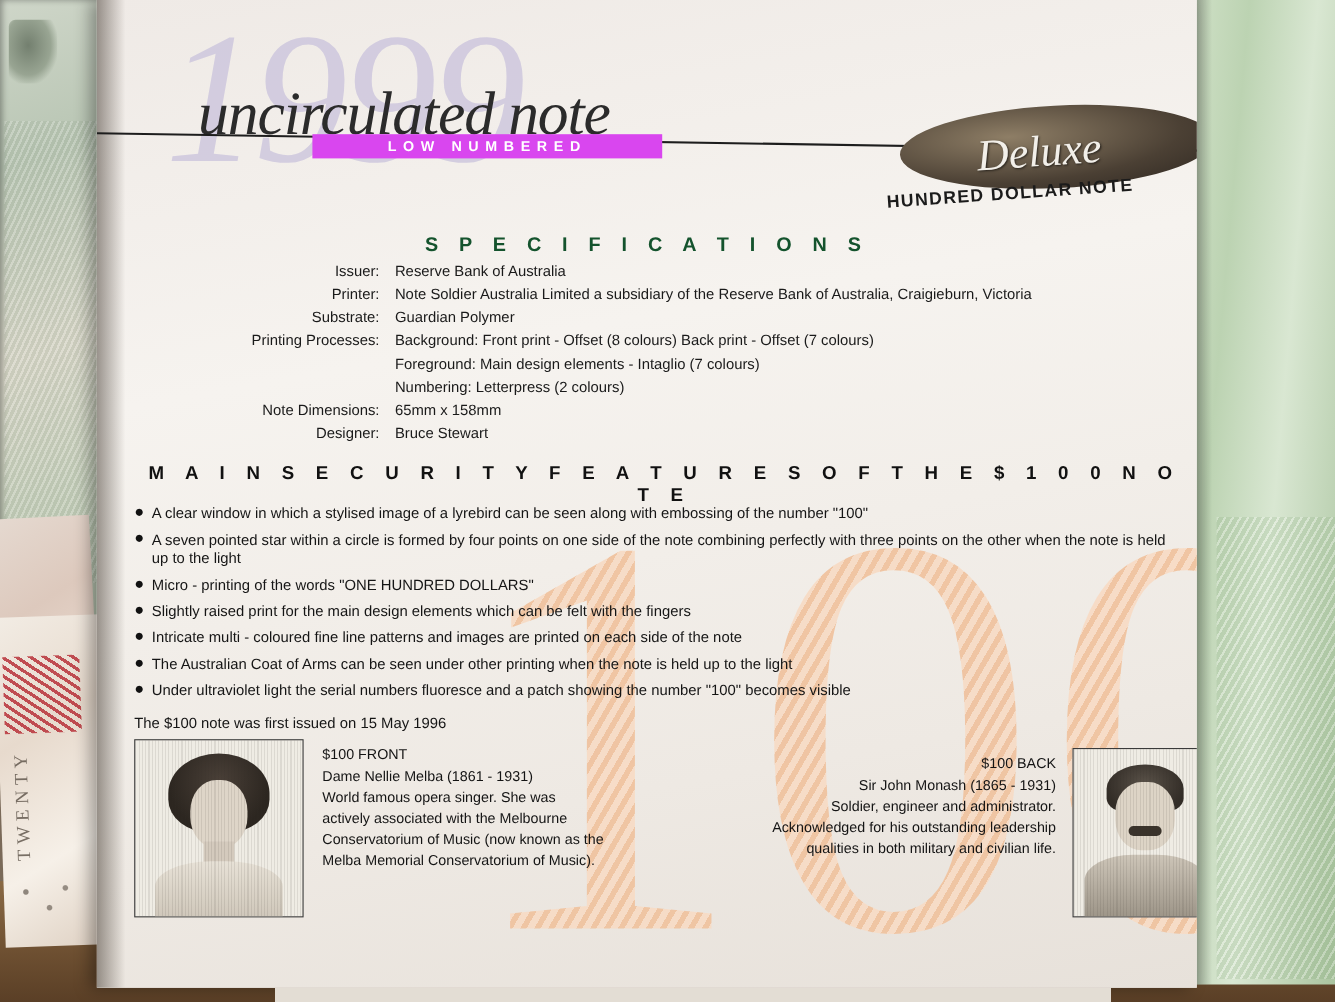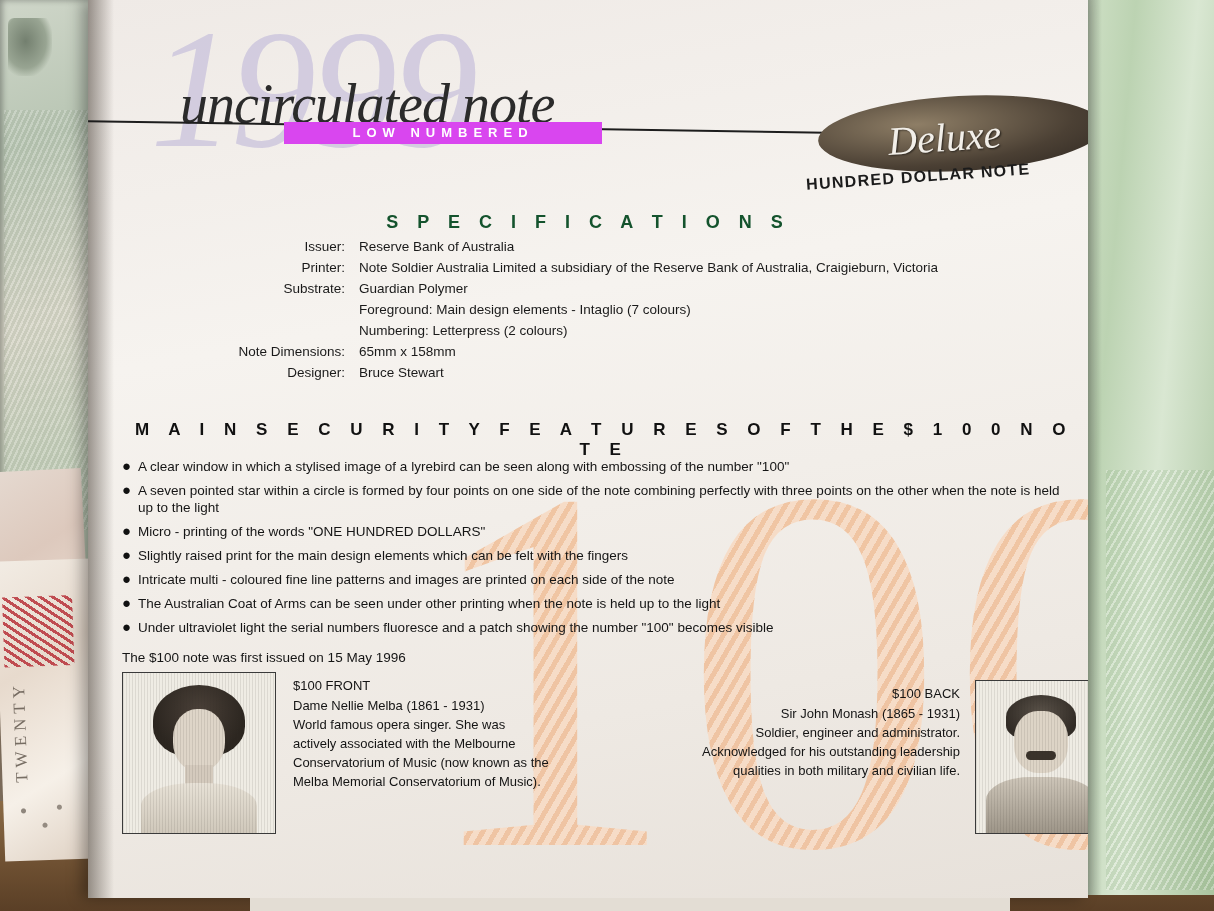--- a/index.html
+++ b/index.html
@@ -275,20 +275,24 @@
         <div class="spec-val">Reserve Bank of Australia</div>
       </div>
       <div class="spec-row">
         <div class="spec-label">Printer:</div>
         <div class="spec-val">Note Soldier Australia Limited a subsidiary of the Reserve Bank of Australia, Craigieburn, Victoria</div>
       </div>
       <div class="spec-row">
         <div class="spec-label">Substrate:</div>
         <div class="spec-val">Guardian Polymer</div>
       </div>
+      <div class="spec-row">
+        <div class="spec-label">Printing Processes:</div>
+        <div class="spec-val">Background: Front print - Offset (8 colours)  Back print - Offset (7 colours)</div>
+      </div>
       <div class="spec-cont">Foreground: Main design elements - Intaglio (7 colours)</div>
       <div class="spec-cont">Numbering: Letterpress (2 colours)</div>
       <div class="spec-row">
         <div class="spec-label">Note Dimensions:</div>
         <div class="spec-val">65mm x 158mm</div>
       </div>
       <div class="spec-row">
         <div class="spec-label">Designer:</div>
         <div class="spec-val">Bruce Stewart</div>
       </div>

